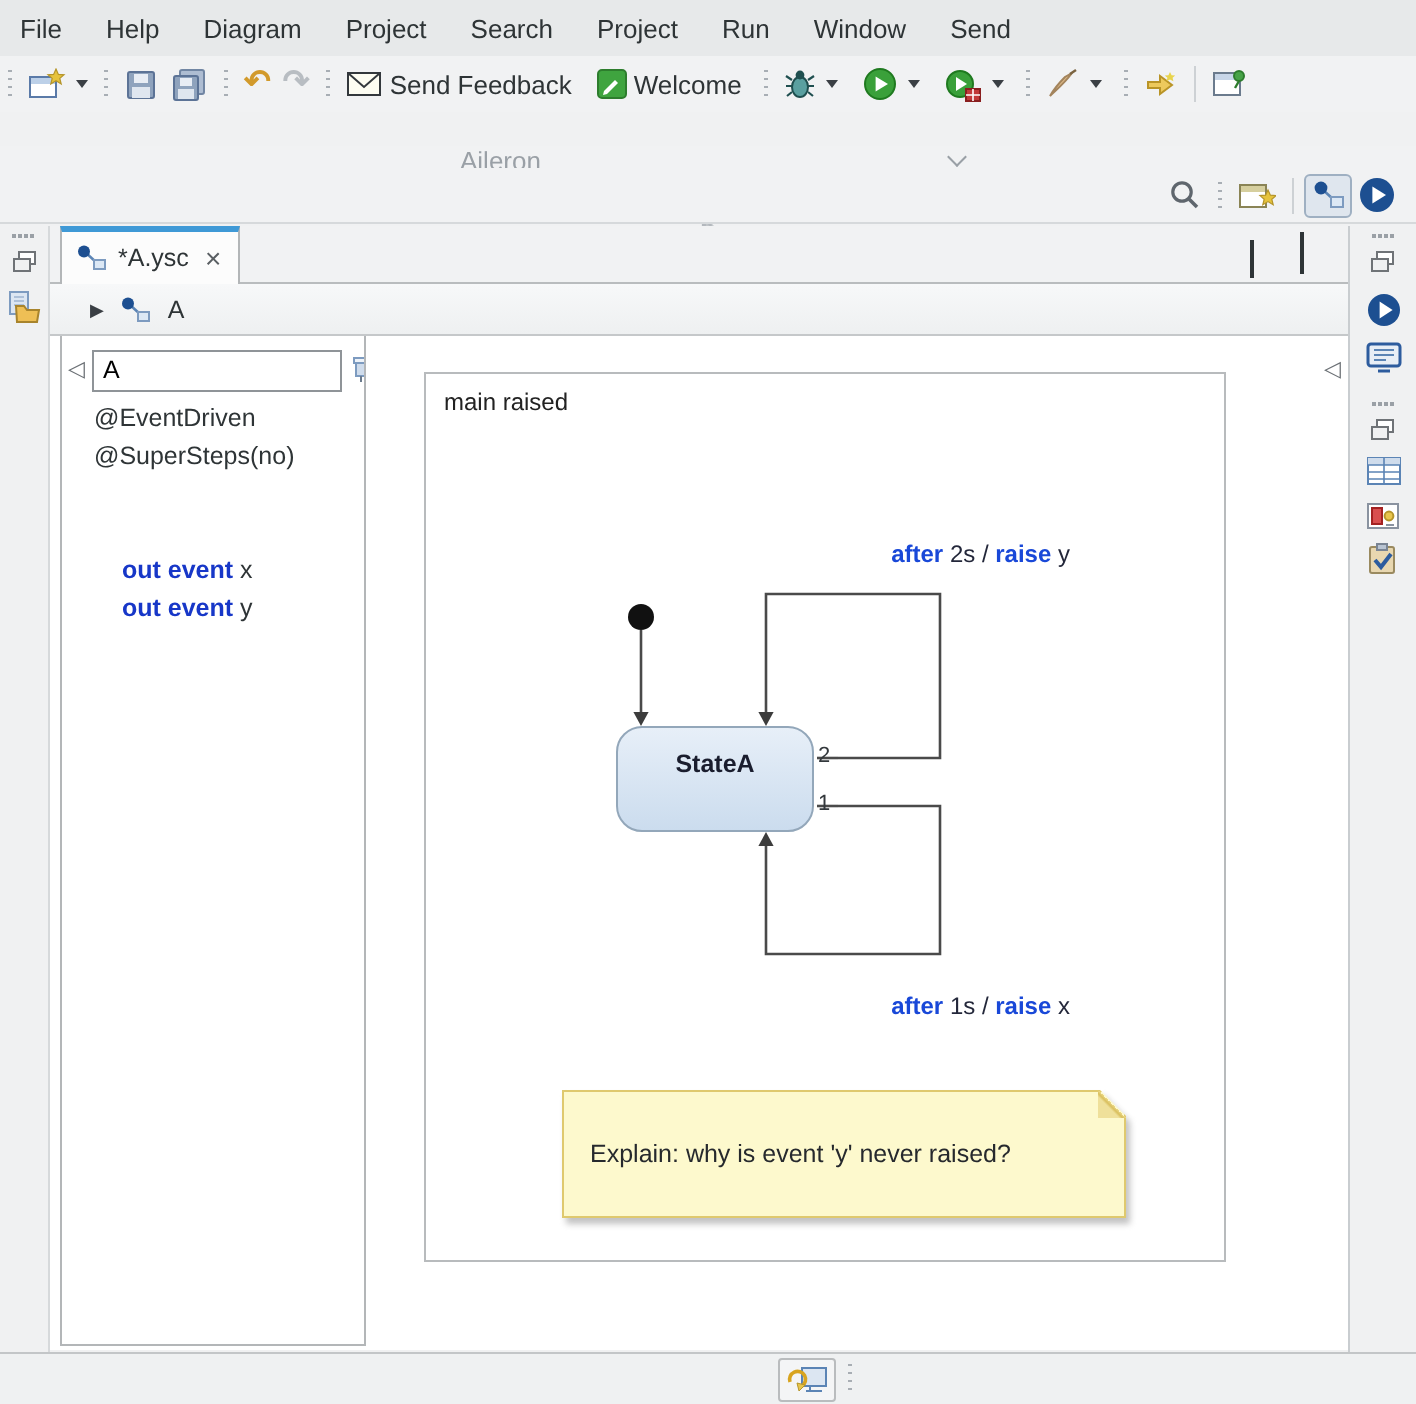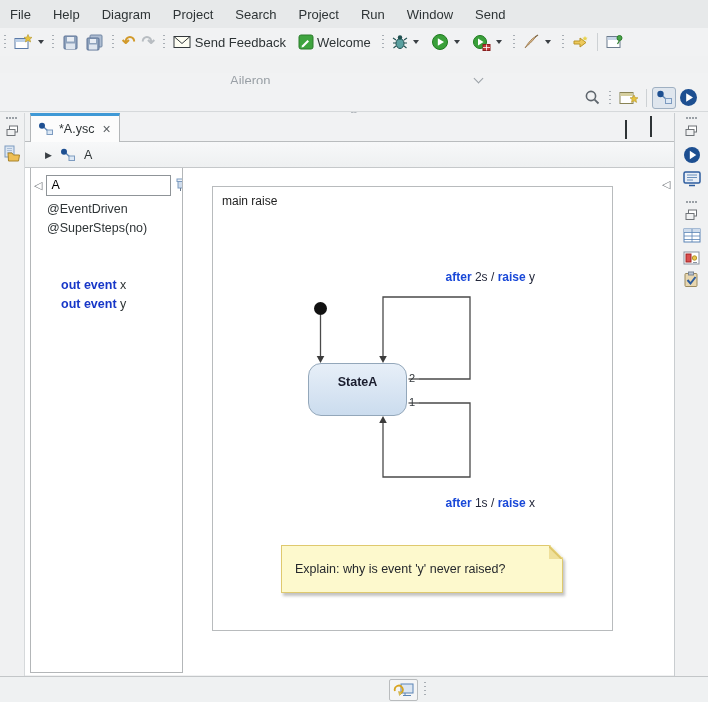--- a/index.html
+++ b/index.html
@@ -80,21 +80,21 @@
                  border:1px solid #b8bbbd; background:#fff; }
   .region-label { position:absolute; left:39px; top:26px; font-size:12px; color:#222; }
   .diagram-svg { position:absolute; left:0; top:0; }
   .state { position:absolute; left:125px; top:195px; width:99px; height:53px; border:1px solid #93a7ba;
            border-radius:13px; background:linear-gradient(#e7eff8,#cbdcee); text-align:center;
            padding-top:11px; font-size:12.5px; font-weight:bold; color:#1a1d2e; }
   .prio { position:absolute; font-size:11px; color:#33383c; }
   .tlabel { position:absolute; width:130px; text-align:right; font-size:12px; color:#20242c; }
   .tlabel .kw { color:#1948d8; }
   .tlabel .plain { color:#23273a; }
-  .note-wrap { position:absolute; left:98px; top:377px; width:282px; height:48px;
+  .note-wrap { position:absolute; left:98px; top:377px; width:282px; height:64px;
                filter:drop-shadow(2px 3px 1.5px rgba(120,120,120,0.45));text-align:right; }
   .note { width:100%; height:100%; background:#fdf9cd; border:1px solid #dfc96e;
           clip-path:polygon(0 0, calc(100% - 13px) 0, 100% 13px, 100% 100%, 0 100%);
           display:flex; align-items:center; padding:0 13px; font-size:12.5px; color:#26292d; position:relative; }
   .note-fold { position:absolute; top:-1px; right:-1px; width:14px; height:14px;
                background:linear-gradient(225deg, transparent 50%, #e9d583 50%, #d9bf5e 56%, #efe09a 62%); }
   .canvas-coll { position:absolute; left:479px; top:10px; color:#6b7075; font-size:11px; }
 
   
   .statusbar { position:absolute; left:0; top:676px; width:708px; height:26px; background:#eff1f2;
@@ -383,21 +383,21 @@
             </svg>
           </div>
           <div class="spec-line" style="top:32px; padding-left:16px;"><span>@EventDriven</span></div>
           <div class="spec-line" style="top:51px; padding-left:16px;"><span>@SuperSteps(no)</span></div>
           <div class="spec-line" style="top:108px; padding-left:30px;"><span class="kw">out event</span> <span>x</span></div>
           <div class="spec-line" style="top:127px; padding-left:30px;"><span class="kw">out event</span> <span>y</span></div>
         </div>
 
         <div class="canvas">
           <div class="main-region"></div>
-          <div class="region-label">main raise</div>
+          <div class="region-label">main raised</div>
 
           <svg class="diagram-svg" width="491" height="505">
 
             <circle cx="137.5" cy="140.5" r="6.5" fill="#111"></circle>
             <path d="M137.5,147 L137.5,189" stroke="#4a4a4a" stroke-width="1.3" fill="none"></path>
             <polygon points="133.7,188 141.3,188 137.5,195" fill="#3c3c3c"></polygon>
 
             <path d="M236,211 L287,211 L287,129 L200,129 L200,189" stroke="#4a4a4a" stroke-width="1.3" fill="none"></path>
             <polygon points="196.2,188 203.8,188 200,195" fill="#3c3c3c"></polygon>
             <path d="M225.5,211 L236,211" stroke="#4a4a4a" stroke-width="1.3"></path>

